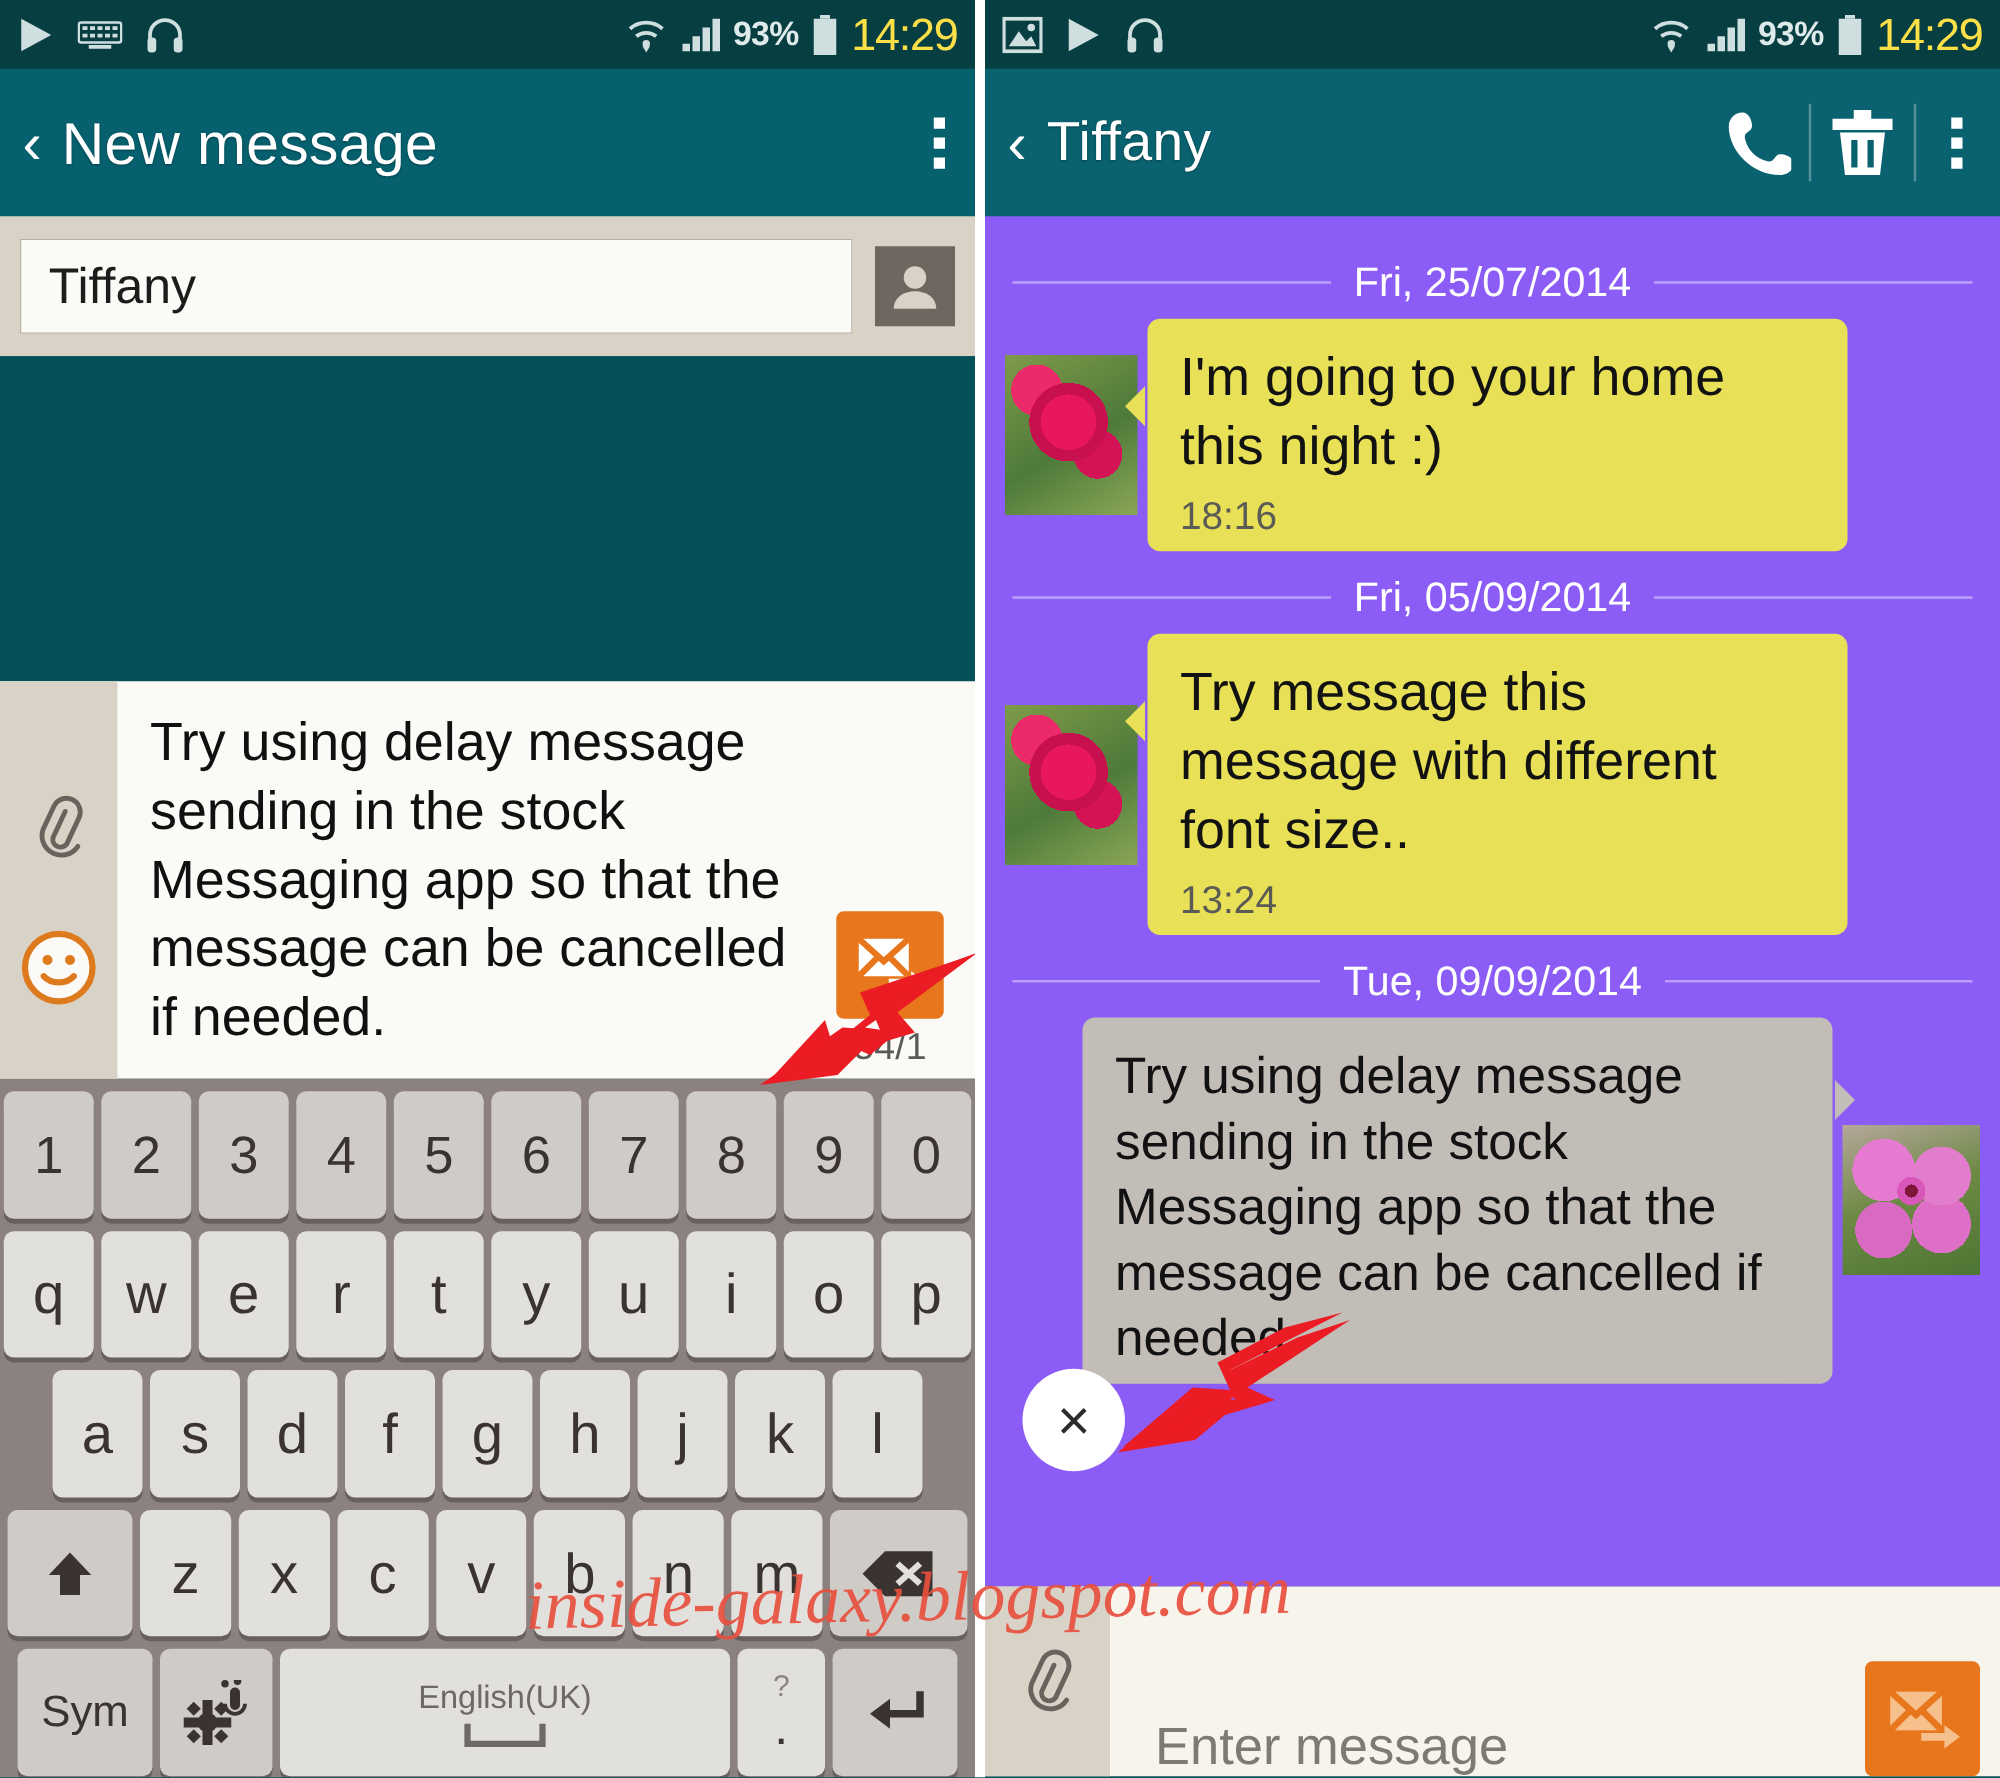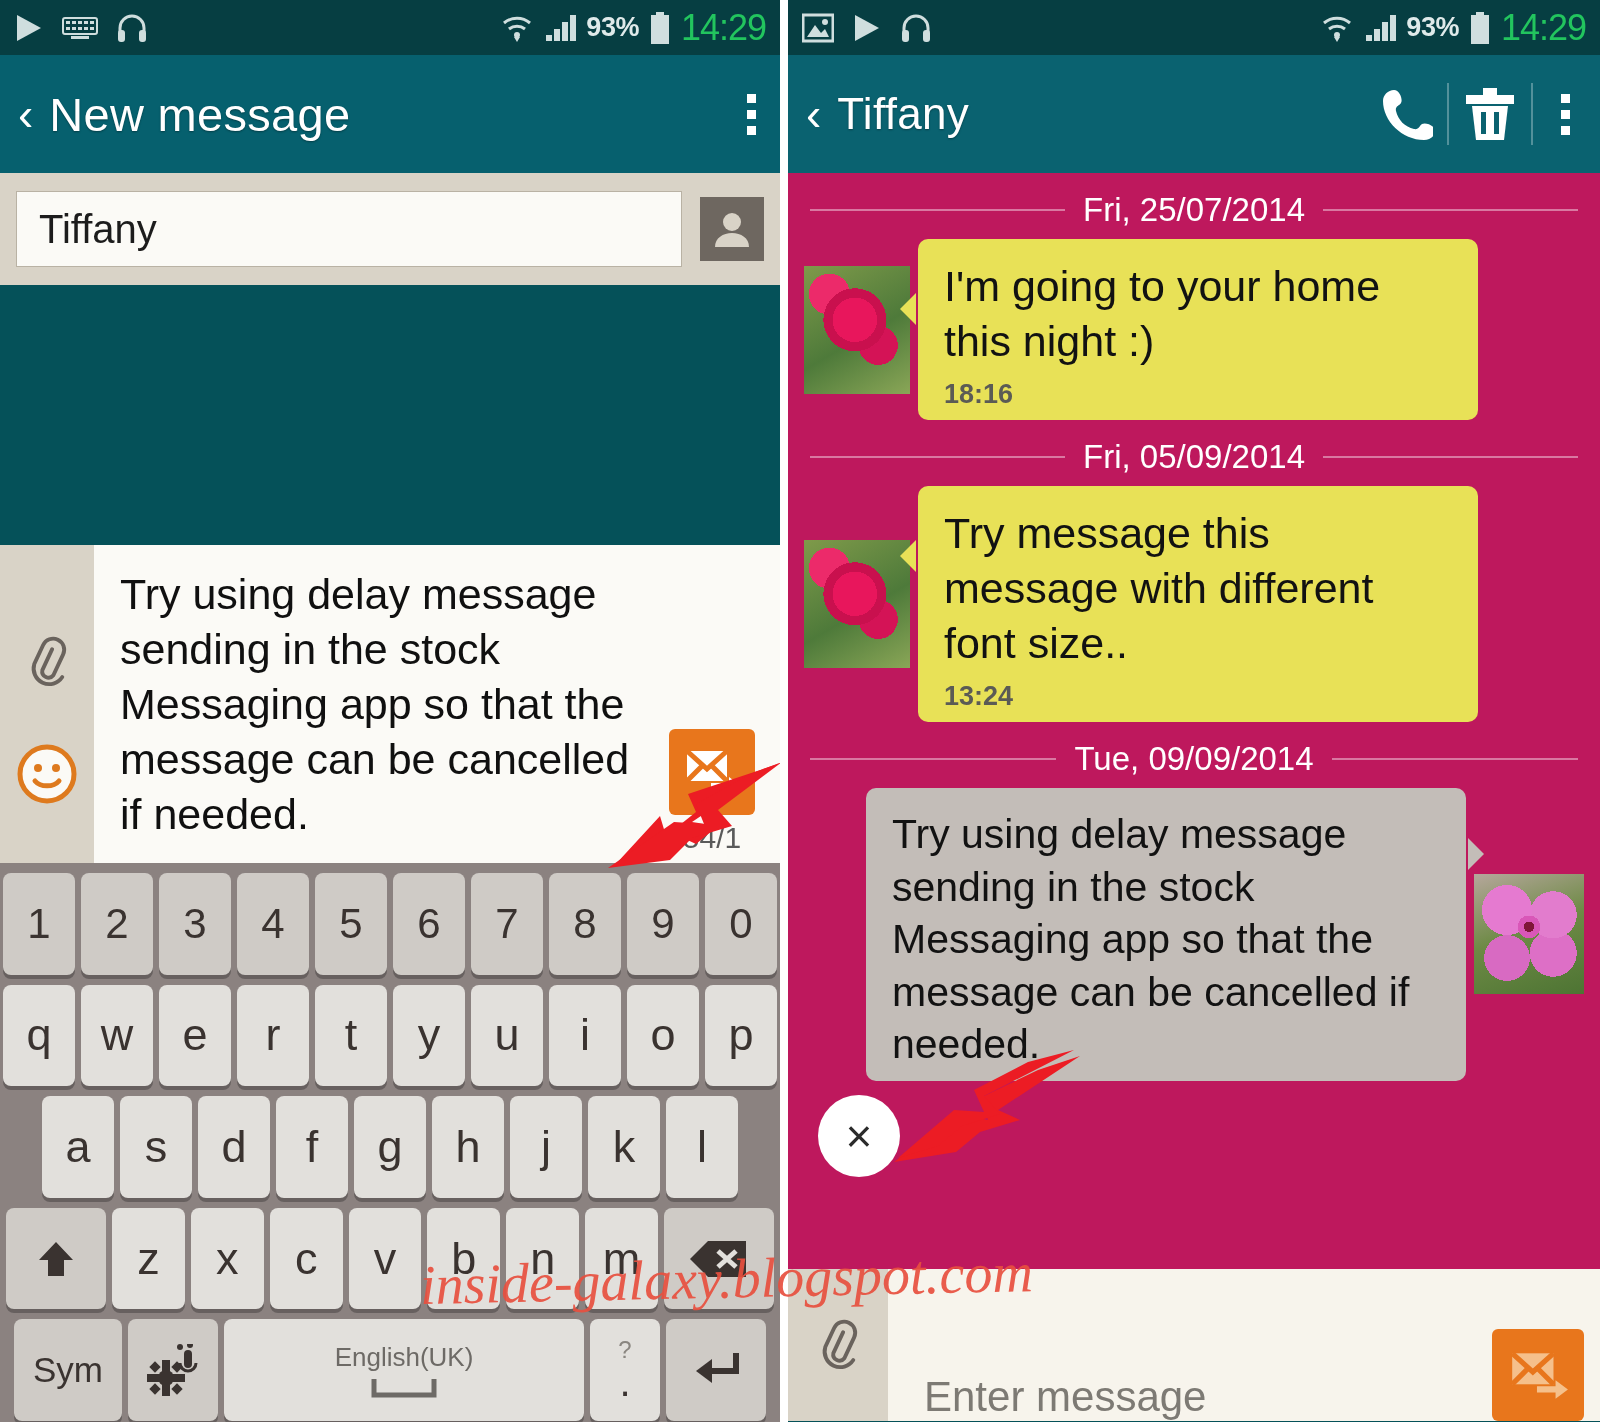--- a/index.html
+++ b/index.html
@@ -18,21 +18,21 @@
   .panel-right { width: 812px; }
 
   
   .statusbar {
     height: 55px; background: #063E42; color: #cfdede;
     display: flex; align-items: center; padding: 0 14px; gap: 14px;
   }
   .sb-left { display: flex; align-items: center; gap: 18px; }
   .sb-right { margin-left: auto; display: flex; align-items: center; gap: 10px; }
   .sb-pct { font-size: 27px; font-weight: 700; letter-spacing: -.5px; color: #dfeaea; }
-  .sb-clock { font-size: 36px; color: #22c55e; letter-spacing: -1px; font-weight: 400; text-align: center; }
+  .sb-clock { font-size: 36px; color: #fde047; letter-spacing: -1px; font-weight: 400; text-align: center; }
   .ico { display: inline-block; line-height: 0; }
 
   
   .actionbar { display: flex; align-items: center; color: #ffffff; }
   .ab-left  { height: 118px; background: #06606E; padding: 0 10px 0 18px; }
   .ab-right { height: 118px; background: #0A6270; padding: 0 16px 0 18px; }
   .ab-title { font-size: 47px; font-weight: 400; margin-left: 16px; letter-spacing: .3px;
               text-shadow: 0 1px 2px rgba(0,0,0,.35); white-space: nowrap; }
   .ab-title.small { font-size: 44px; }
   .ab-spacer { flex: 1; }
@@ -82,21 +82,21 @@
   .key.w-ent  { flex: 0 0 100px; }
   .key.w-shift{ flex: 0 0 100px; }
   .key.w-bksp { flex: 0 0 110px; }
   .row-num .key { flex: 0 0 72px; }
   .row-q .key { flex: 0 0 72px; }
   .row-a { padding: 0 34px; }
   .row-a .key { flex: 0 0 72px; }
   .space-lang { font-size: 26px; color: #6d6a66; }
 
   
-  .convo { height: 1096px; background: #be185d; padding: 0 16px 0 16px; position: relative;
+  .convo { height: 1096px; background: #8b5cf6; padding: 16px 16px 0 16px; position: relative;
            overflow: hidden; }
   .daysep { display: flex; align-items: center; gap: 18px; margin: 18px 6px 10px 6px; }
   .daysep .line { flex: 1; height: 2px; background: rgba(255,255,255,.42); }
   .daysep .lbl { color: #ffffff; font-size: 33px; font-weight: 300; white-space: nowrap; }
 
   .msg { display: flex; align-items: center; margin-bottom: 10px; }
   .msg.out { justify-content: flex-end; }
   .thumb { width: 106px; height: 128px; flex: 0 0 106px; }
   .thumb.pink  { background:
       radial-gradient(circle at 48% 42%, #e8165c 0 24%, #c9104e 24% 34%, transparent 34%),
@@ -114,21 +114,21 @@
 
   .bubble { position: relative; border-radius: 10px; padding: 20px 26px 10px 26px;
             max-width: 560px; }
   .bubble.in  { background: #E8E157; margin-left: 8px; }
   .bubble.out { background: #C3BDB8; margin-right: 8px; }
   .bubble.in::before { content:""; position:absolute; left:-18px; top:54px;
      border: 16px solid transparent; border-right-color: #E8E157; border-left: 0; }
   .bubble.out::after { content:""; position:absolute; right:-18px; top:50px;
      border: 16px solid transparent; border-left-color: #C3BDB8; border-right: 0; }
   .btext { font-size: 43px; line-height: 1.28; color: #121212; font-weight: 300; }
-  .btime { font-size: 27px; color: #5b5b55; margin-top: 10px; font-weight: bold; }
+  .btime { font-size: 31px; color: #5b5b55; margin-top: 10px; }
   .bubble.out .btext { font-size: 41px; }
   .bubble.out .btime { text-align: right; color: #4f4a46; }
   .bubble.out { max-width: 600px; }
 
   .cancel-badge { position: absolute; left: 30px; bottom: 92px; width: 82px; height: 82px;
       background: #ffffff; border-radius: 50%; display: flex; align-items: center;
       justify-content: center; font-size: 46px; color: #2b2b2b; font-weight: 300; }
 
   
   .inputbar { height: 152px; background: #F7F4EC; display: flex; align-items: flex-end;

